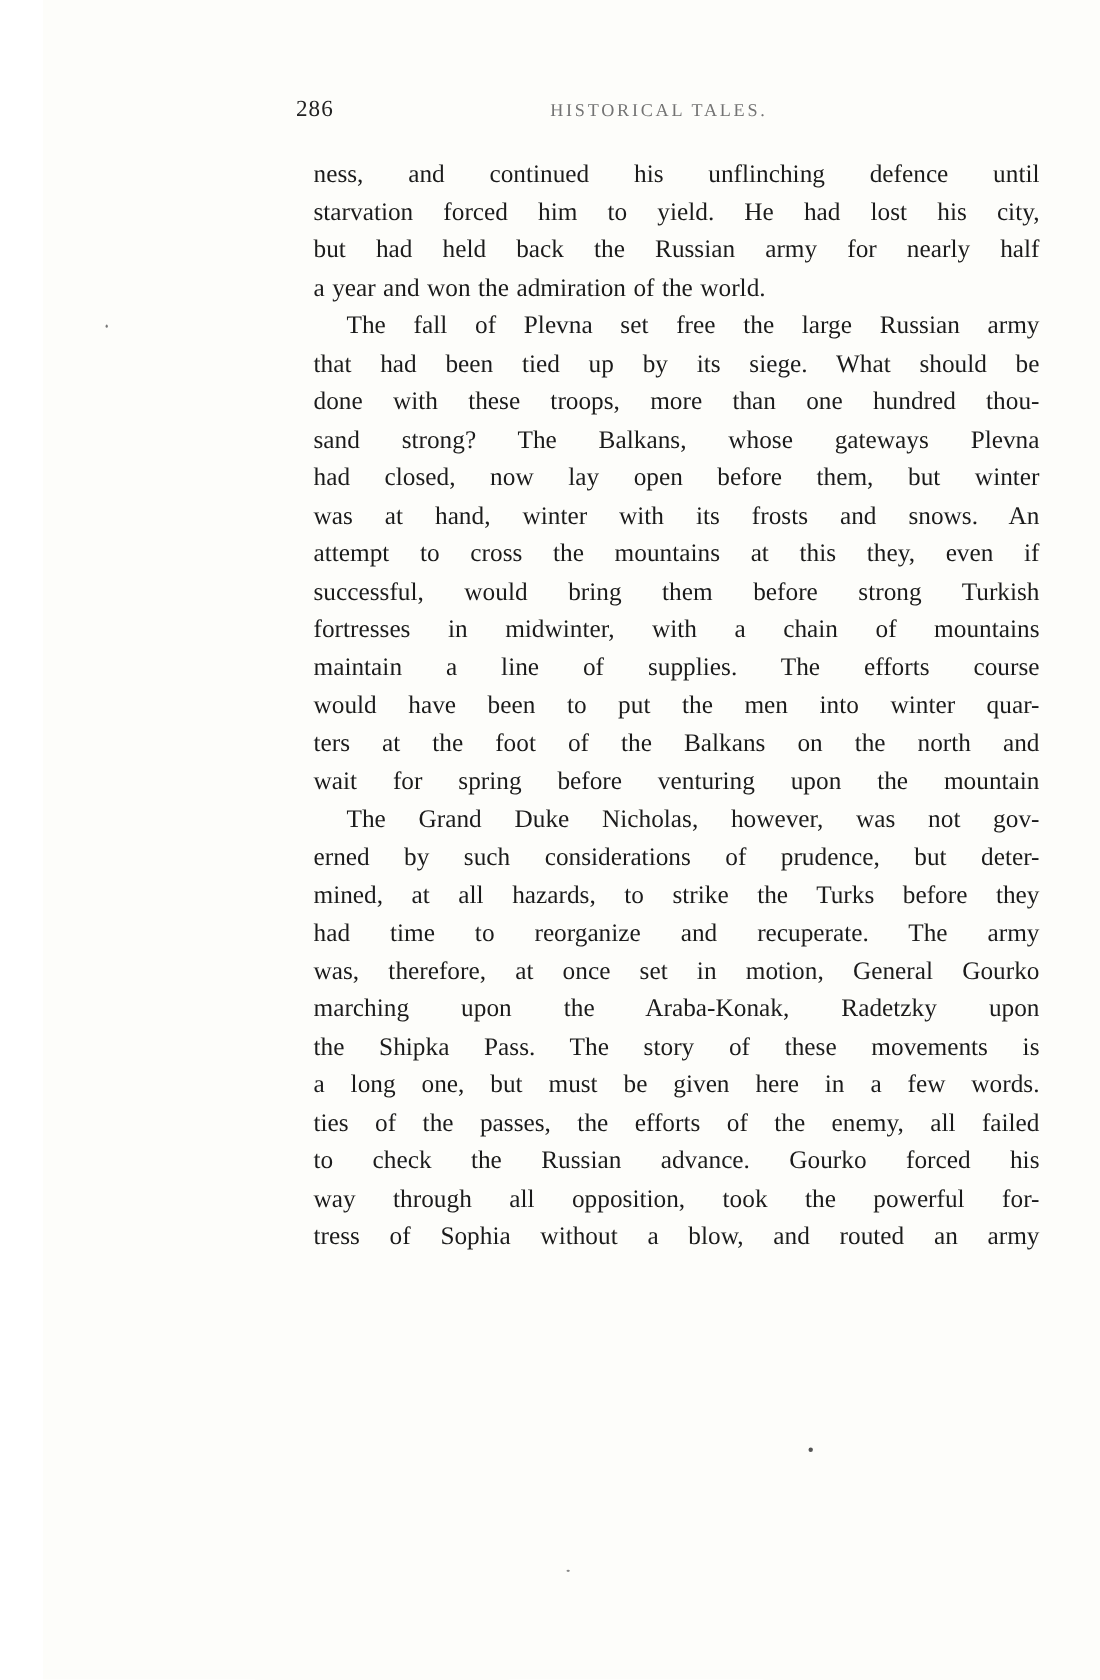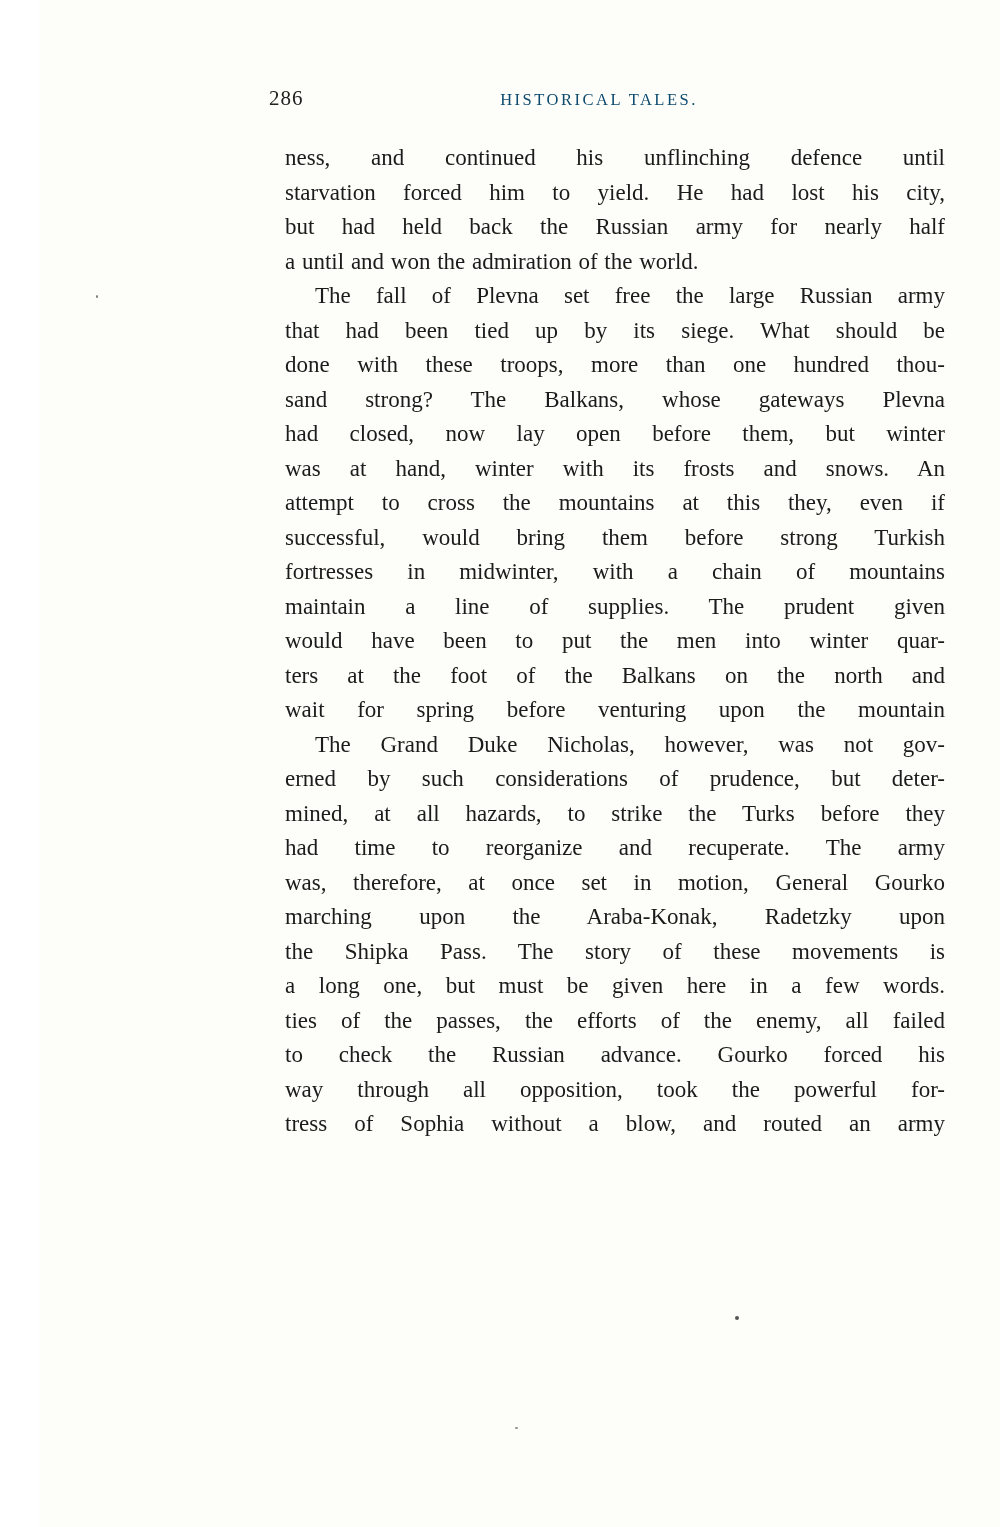--- a/index.html
+++ b/index.html
@@ -27,21 +27,21 @@
   }
   .running-header {
     position: absolute;
     left: 230px;
     top: 90px;
     width: 660px;
     text-align: center;
     font-size: 16.5px;
     letter-spacing: 2.5px;
     font-weight: 500;
-    color: #0c4a6e;
+    color: #737373;
   }
   .body-text {
     position: absolute;
     left: 246px;
     top: 141px;
     width: 660px;
     font-size: 23px;
     line-height: 34.5px;
     color: #1b1b1b;
   }
@@ -89,31 +89,31 @@
 <div class="page">
 
   <span class="page-number">286</span>
 
   <span class="running-header">HISTORICAL TALES.</span>
 
   <div class="body-text">
       <div class="line">ness, and continued his unflinching defence until</div>
       <div class="line">starvation forced him to yield.  He had lost his city,</div>
       <div class="line">but had held back the Russian army for nearly half</div>
-      <div class="line no-justify">a until and won the admiration of the world.</div>
+      <div class="line no-justify">a year and won the admiration of the world.</div>
       <div class="line indent">The fall of Plevna set free the large Russian army</div>
       <div class="line">that had been tied up by its siege.  What should be</div>
       <div class="line">done with these troops, more than one hundred thou-</div>
       <div class="line">sand strong?  The Balkans, whose gateways Plevna</div>
       <div class="line">had closed, now lay open before them, but winter</div>
       <div class="line">was at hand, winter with its frosts and snows.  An</div>
       <div class="line">attempt to cross the mountains at this they, even if</div>
       <div class="line">successful, would bring them before strong Turkish</div>
       <div class="line">fortresses in midwinter, with a chain of mountains</div>
-      <div class="line">maintain a line of supplies.  The prudent given</div>
+      <div class="line">maintain a line of supplies.  The efforts course</div>
       <div class="line">would have been to put the men into winter quar-</div>
       <div class="line">ters at the foot of the Balkans on the north and</div>
       <div class="line">wait for spring before venturing upon the mountain</div>
       <div class="line indent">The Grand Duke Nicholas, however, was not gov-</div>
       <div class="line">erned by such considerations of prudence, but deter-</div>
       <div class="line">mined, at all hazards, to strike the Turks before they</div>
       <div class="line">had time to reorganize and recuperate.  The army</div>
       <div class="line">was, therefore, at once set in motion, General Gourko</div>
       <div class="line">marching upon the Araba-Konak, Radetzky upon</div>
       <div class="line">the Shipka Pass.  The story of these movements is</div>

